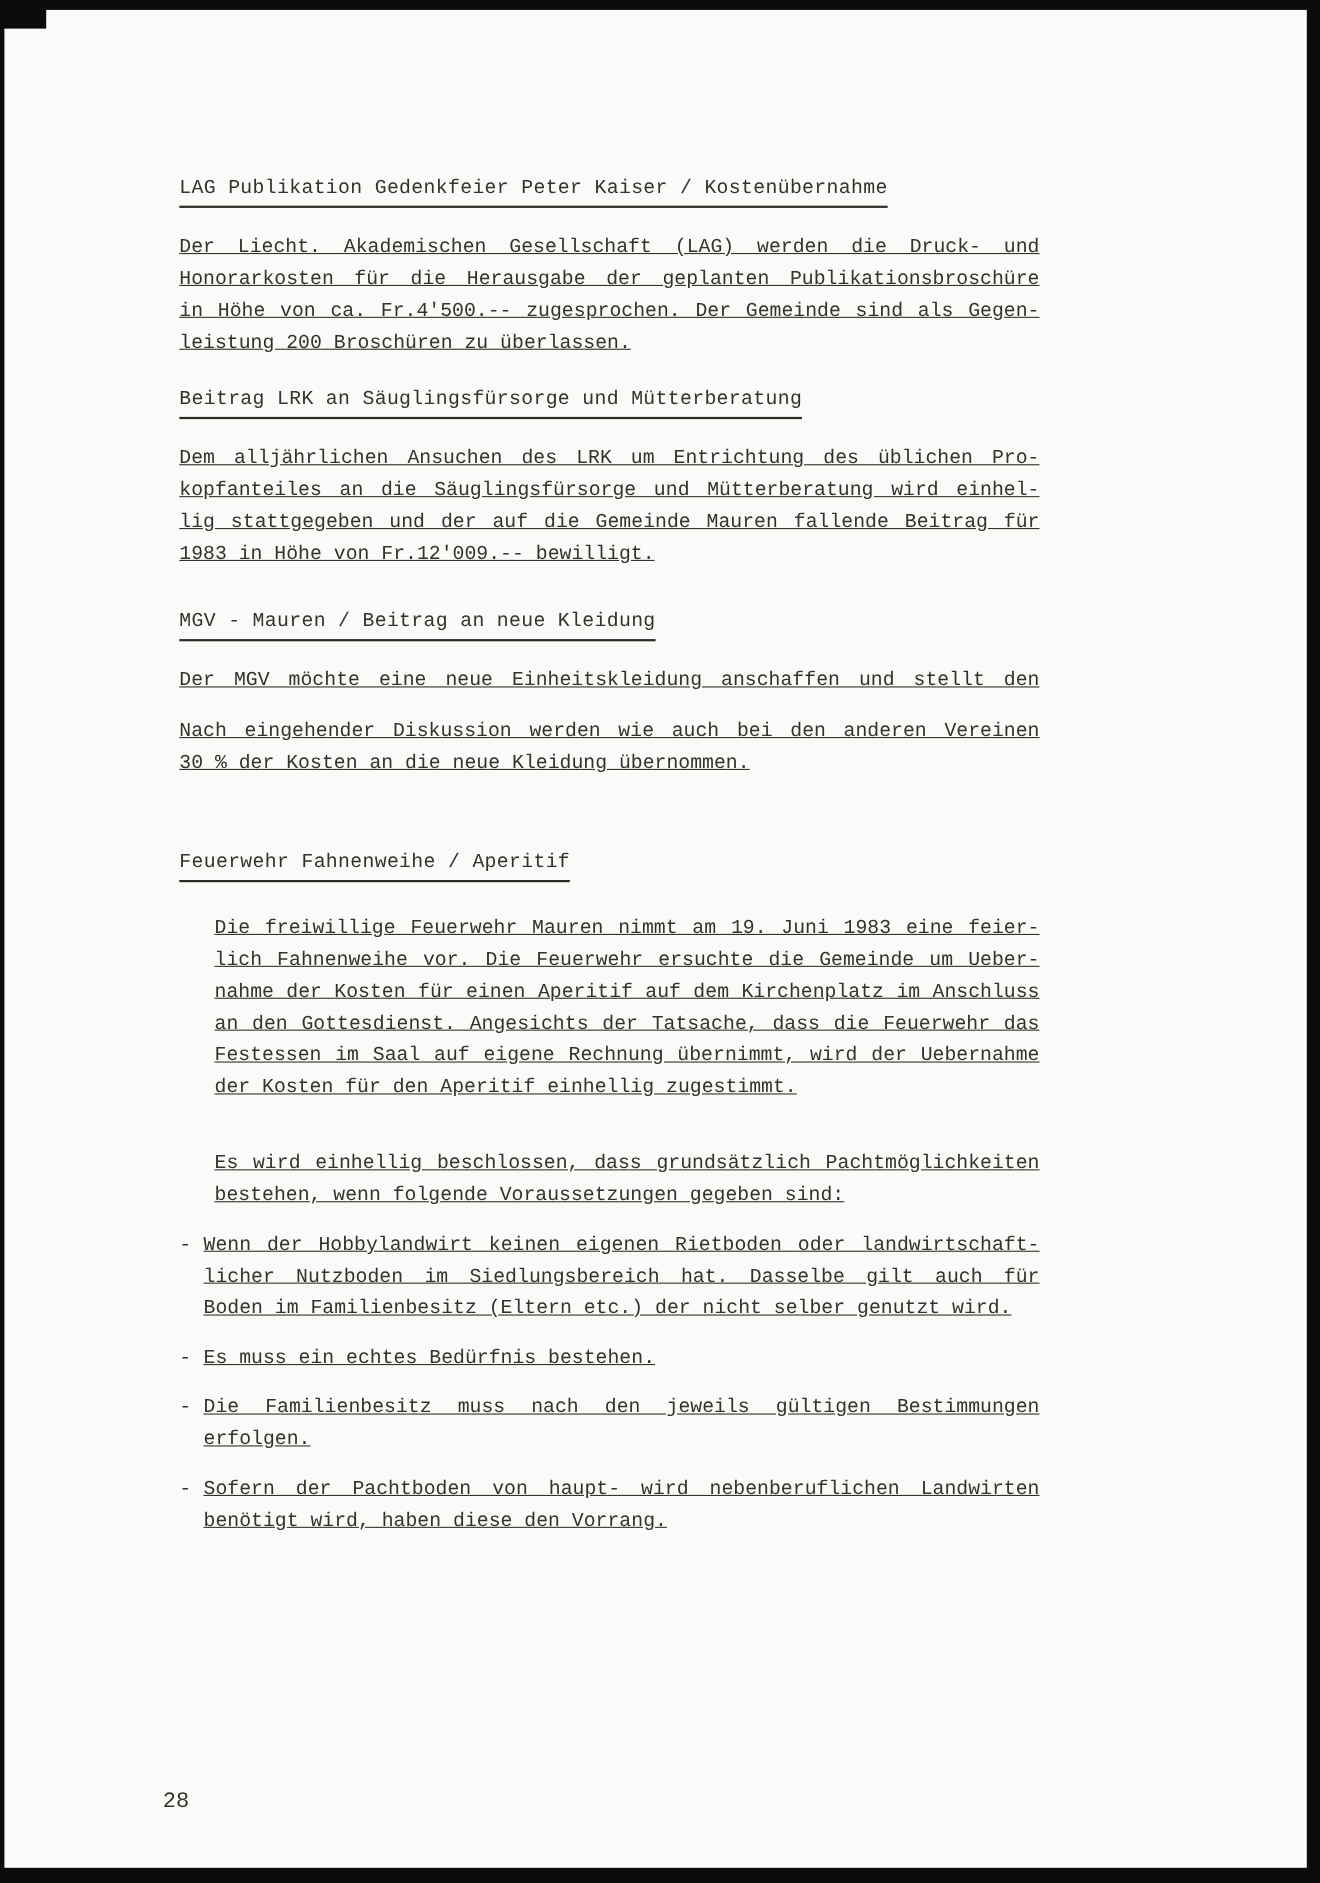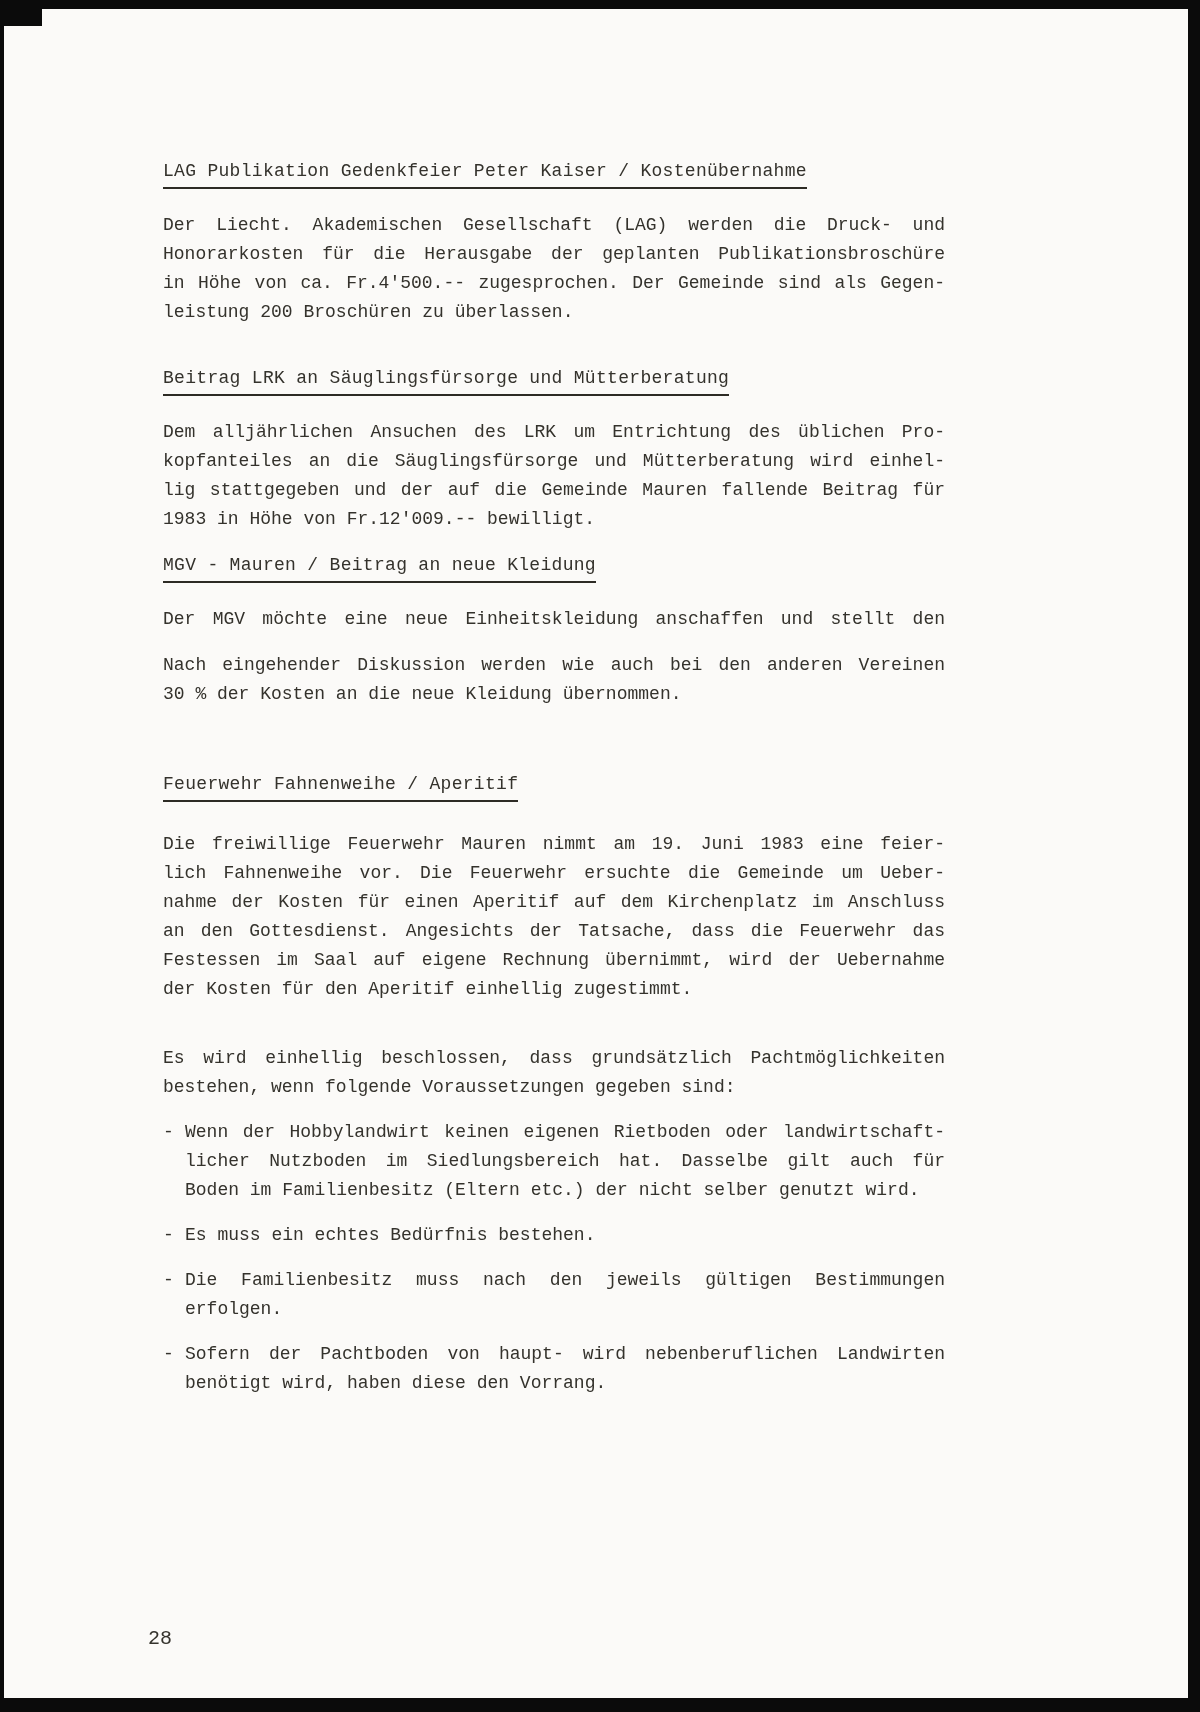--- a/index.html
+++ b/index.html
@@ -19,39 +19,39 @@
     color: var(--ink);
   }
   
   .edge { position: absolute; background: var(--edge); }
   .edge-top    { left: 0; top: 0; width: 1200px; height: 9px; }
   .corner-mark { left: 0; top: 0; width: 42px; height: 26px; }
   .edge-left   { left: 0; top: 0; width: 4px; height: 1712px; }
   .edge-right  { left: 1188px; top: 0; width: 12px; height: 1712px; }
   .edge-bottom { left: 0; top: 1698px; width: 1200px; height: 14px; }
 
-  .content-col { position: absolute; left: 163px; width: 782px; }
+  .content-col { position: absolute; left: 163px; width: 782px; text-decoration: underline; }
   .sec-1 { top: 158px; }
-  .sec-2 { top: 365px; }
+  .sec-2 { top: 350px; }
   .sec-3 { top: 552px; }
   .sec-4 { top: 771px; }
   .sec-5 { top: 1016px; }
 
   .heading {
     display: inline-block;
     font-size: 18px;
     line-height: 26px;
     letter-spacing: 0.3px;
     border-bottom: 2px solid #2d2b25;
     padding-bottom: 3px;
     white-space: nowrap;
   }
   .para { margin-top: 22px; }
   .para + .para { margin-top: 17px; }
-  .sec-4 .para, .sec-5 .para { margin-top: 28px; }
+  .sec-4 .para, .sec-5 .para { margin-top: 28px; margin-left: 32px; }
 
   .line {
     font-size: 18px;
     line-height: 29px;
     white-space: nowrap;
   }
   .line.just {
     white-space: normal;
     text-align: justify;
     text-align-last: justify;

